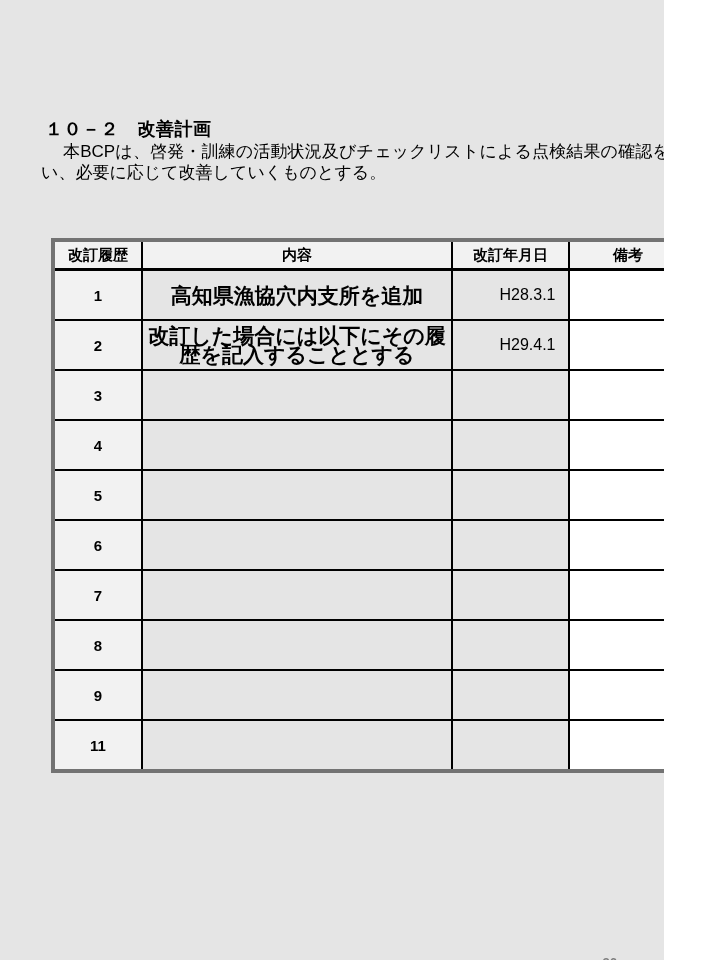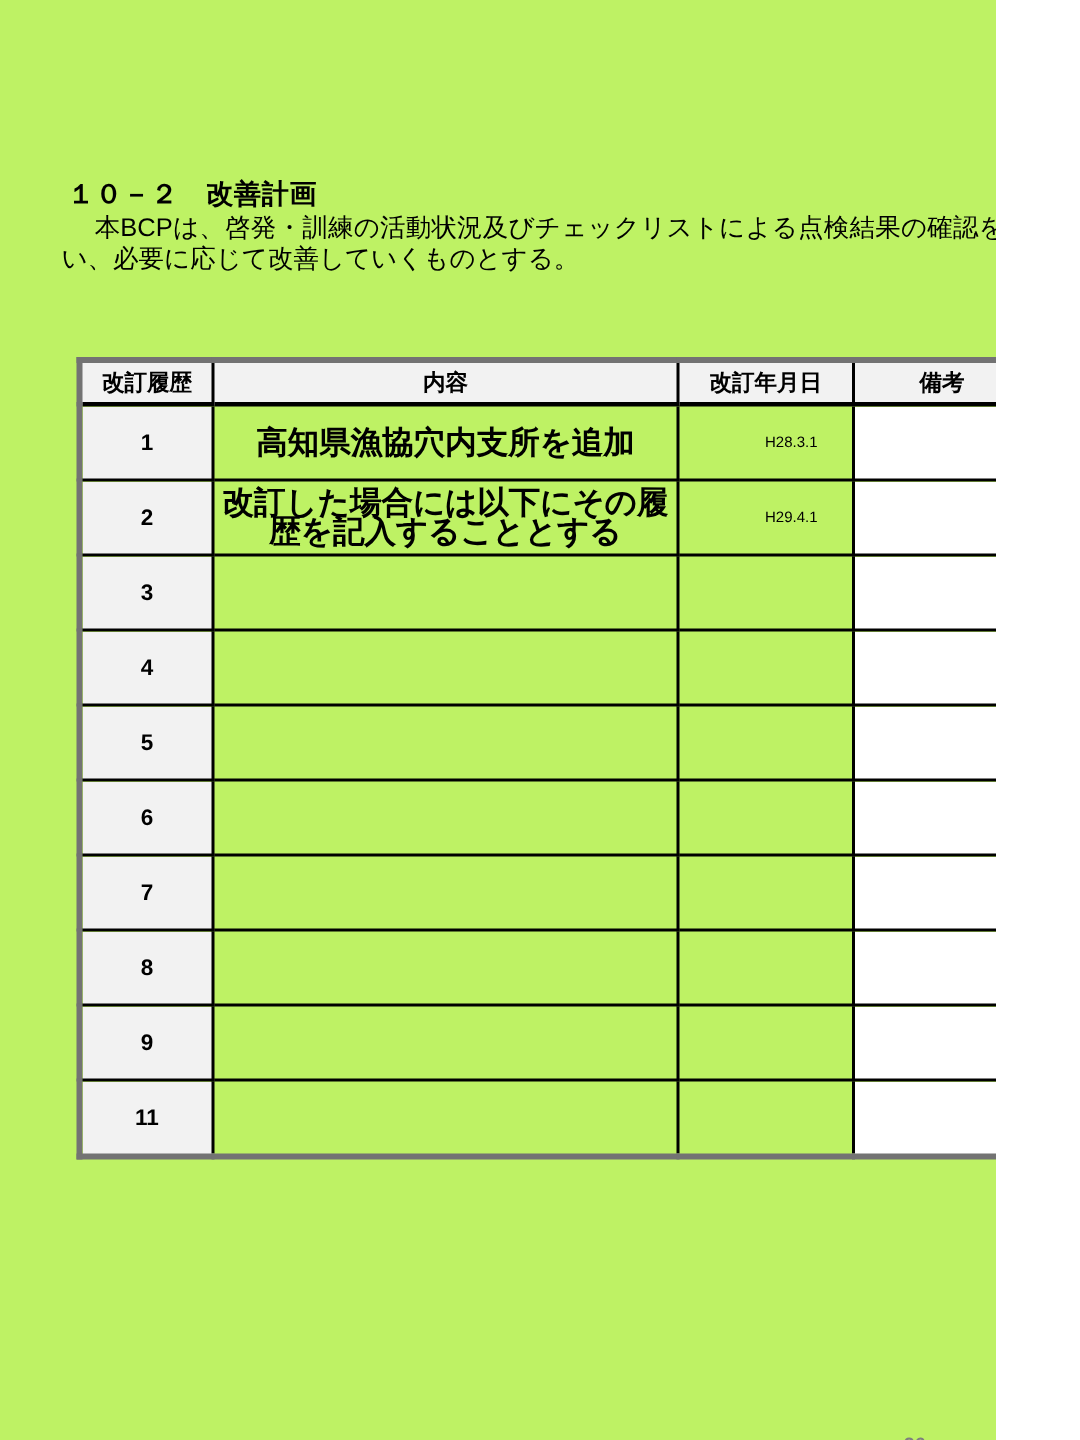--- a/index.html
+++ b/index.html
@@ -6,21 +6,21 @@
     margin: 0;
     padding: 0;
     background: #ffffff;
     font-family: "Liberation Sans", "DejaVu Sans", sans-serif;
     color: #000000;
   }
   .page {
     position: relative;
     width: 664px;
     height: 960px;
-    background: #bef264;
+    background: #e5e5e5;
     overflow: hidden;
   }
   .heading {
     position: absolute;
     left: 45px;
     top: 117px;
     font-size: 18px;
     font-weight: bold;
     letter-spacing: 0.5px;
     white-space: nowrap;
@@ -74,21 +74,21 @@
     background: #f2f2f2;
     font-weight: bold;
     font-size: 15px;
   }
   .revision-table td.content {
     font-weight: bold;
     font-size: 21px;
     line-height: 19px;
   }
   .revision-table td.date {
-    font-size: 10px;
+    font-size: 16px;
     font-weight: normal;
     padding-left: 38px;
   }
   .revision-table td.note {
     background: #ffffff;
   }
   .page-number {
     position: absolute;
     top: 908px;
     right: 47px;

